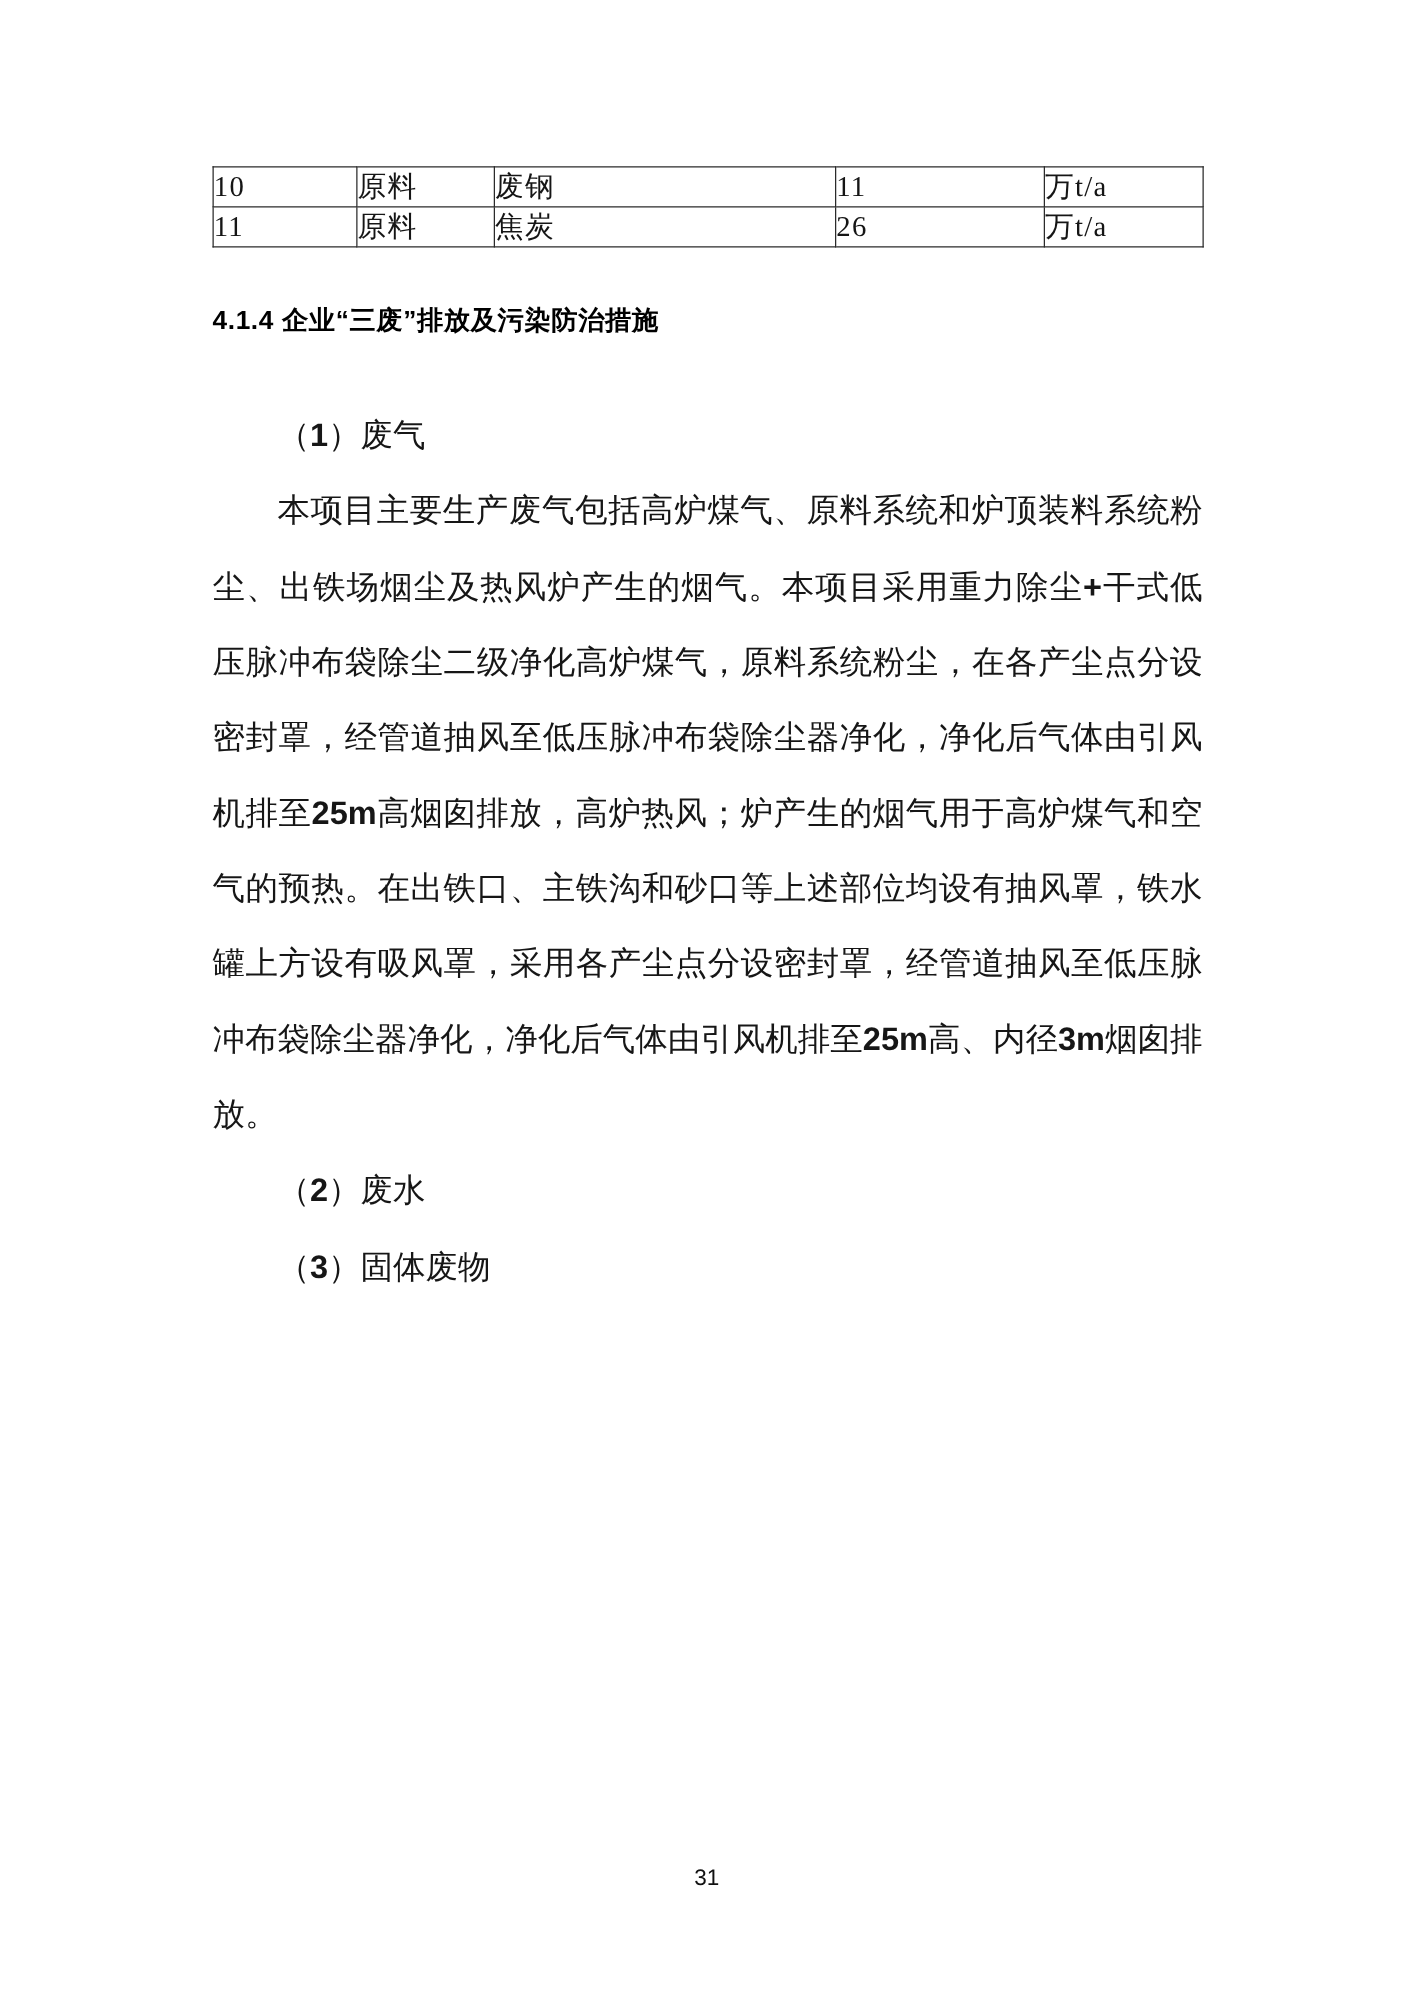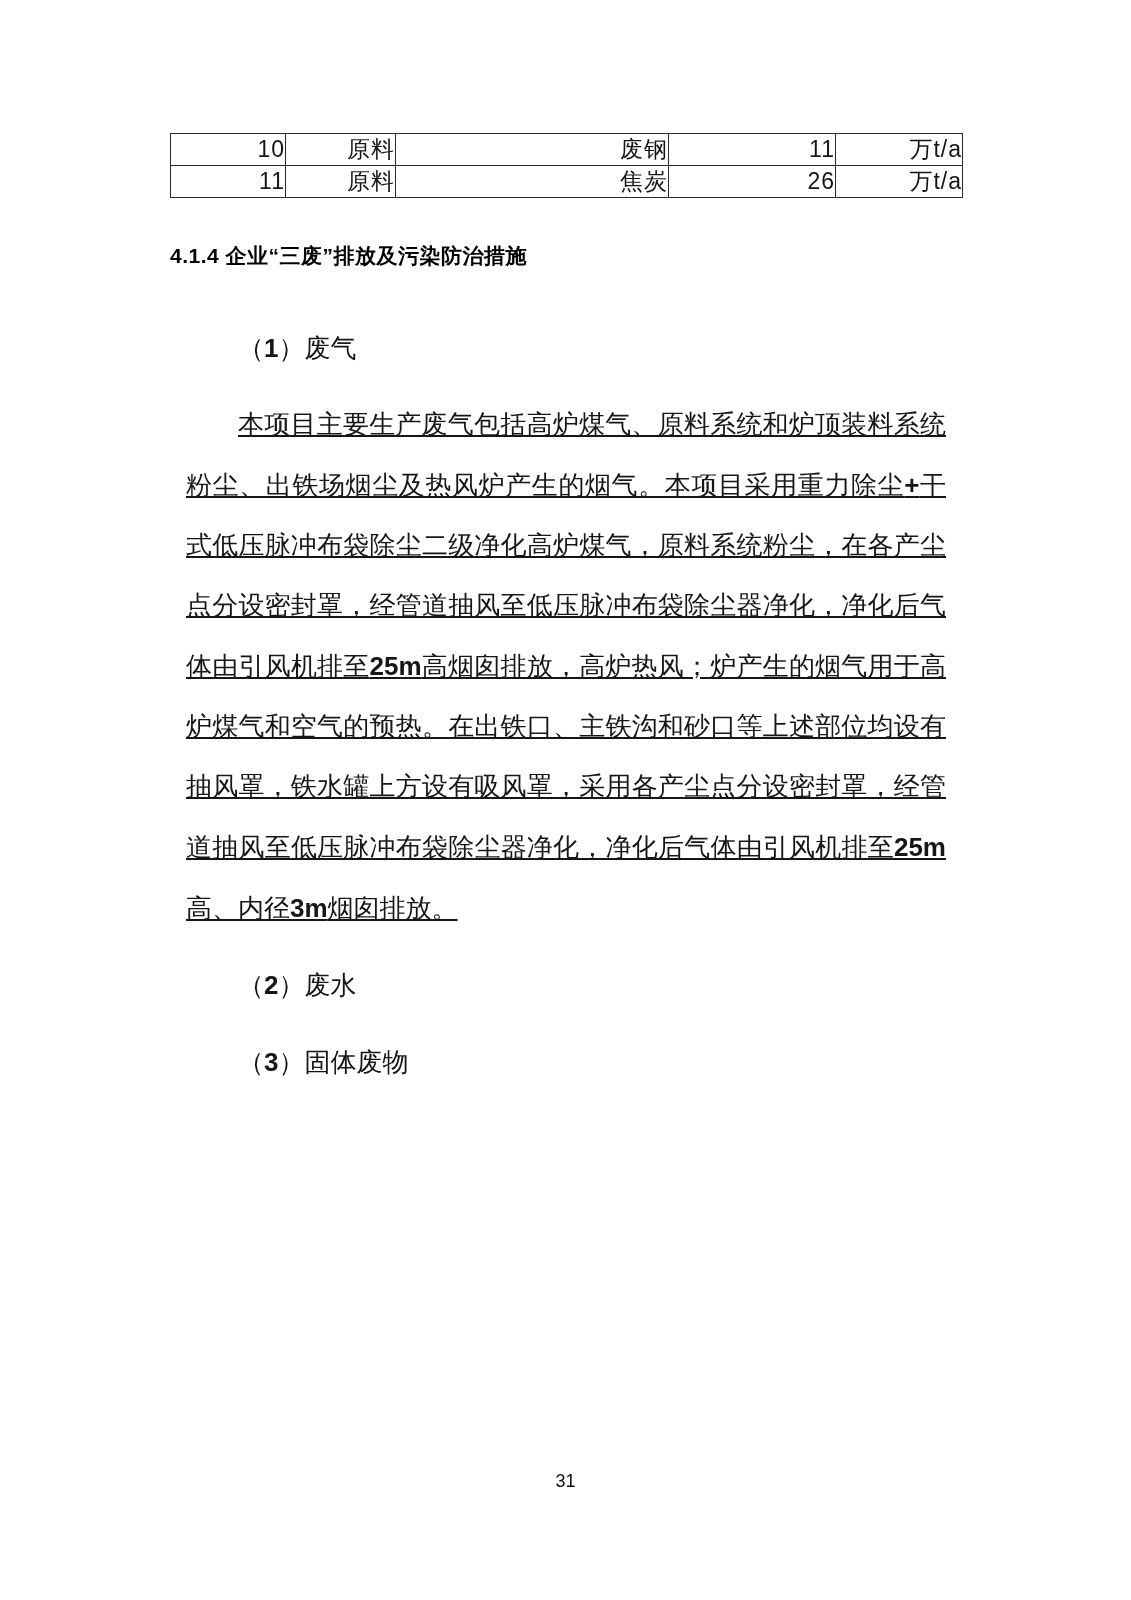--- a/index.html
+++ b/index.html
@@ -18,24 +18,24 @@
   
   table.materials {
     border-collapse: collapse;
     width: 792px;
     table-layout: fixed;
     margin: 0 0 42px 0;
   }
   table.materials td {
     border: 1.5px solid #2b2b2b;
     height: 29px;
-    text-align: right;
+    text-align: left;
     vertical-align: middle;
     font-size: 23px;
-    font-family: Liberation Sans, sans-serif;
+    font-family: Liberation Serif, serif;
     padding: 0;
     letter-spacing: 1px;
     margin-top: 34px;
   }
   col.c1 { width: 115px; }
   col.c2 { width: 110px; }
   col.c3 { width: 273px; }
   col.c4 { width: 167px; }
   col.c5 { width: 127px; }
   
@@ -44,41 +44,40 @@
     font-weight: bold;
     font-size: 21px;
     letter-spacing: 0.5px;
     margin: 44px 0 48px 0;
     color: #000;
   }
   
   .cn-label, .cn-body {
     font-size: 26px;
     line-height: 60px;
-    margin: 16px;
+    margin: 0;
     color: #161616;
   }
   .cn-label {
     text-indent: 2em;
   }
   .cn-body {
     text-indent: 2em;
     text-align: justify;
-    text-decoration: underline;
   }
   .latin {
     font-family: "Liberation Sans", sans-serif;
     font-weight: bold;
     letter-spacing: 0;
   }
   
   .page-footer {
     position: absolute;
     left: 0;
-    bottom: 108px;
+    bottom: 87px;
     width: 100%;
     text-align: center;
     font-family: "Liberation Sans", sans-serif;
     font-size: 18px;
     color: #111;
   }
 </style>
 </head>
 <body>
 

